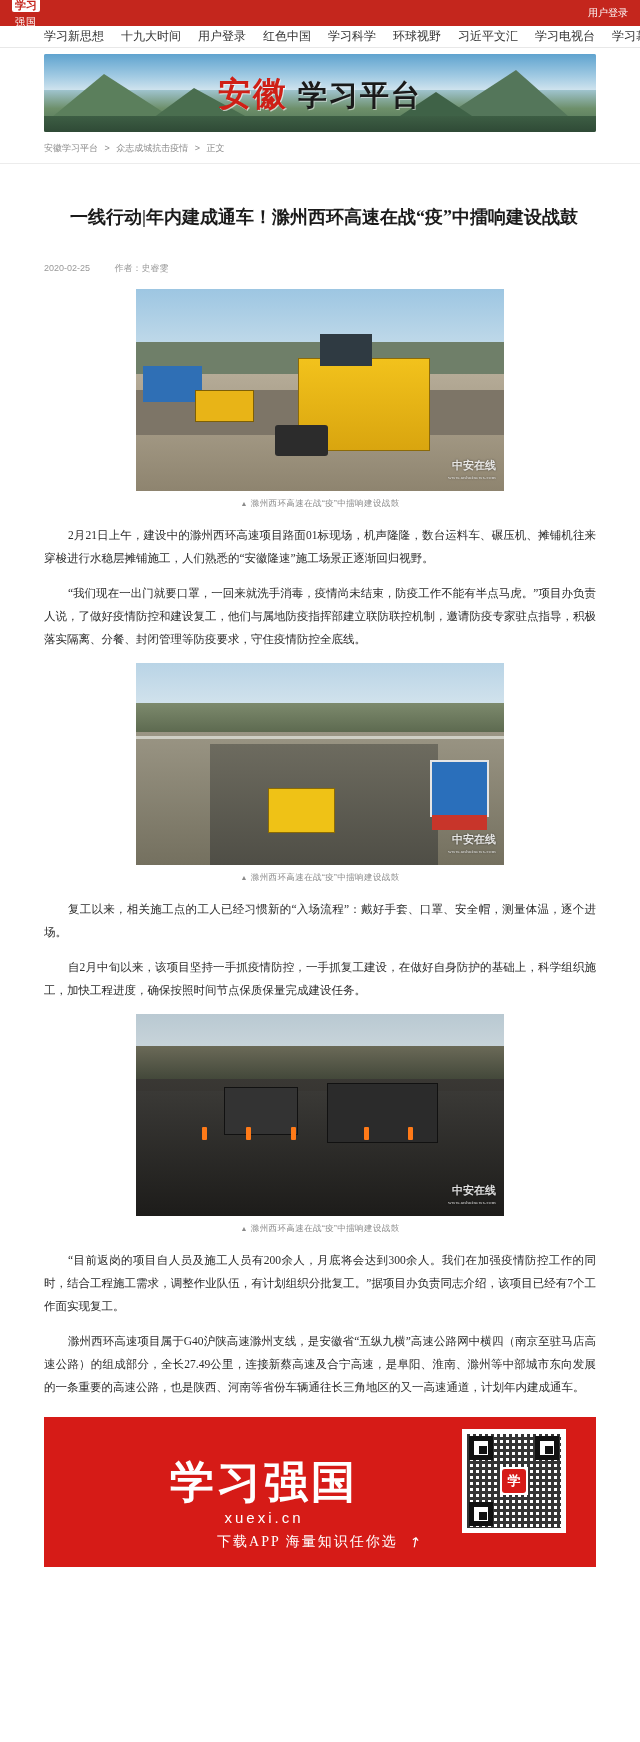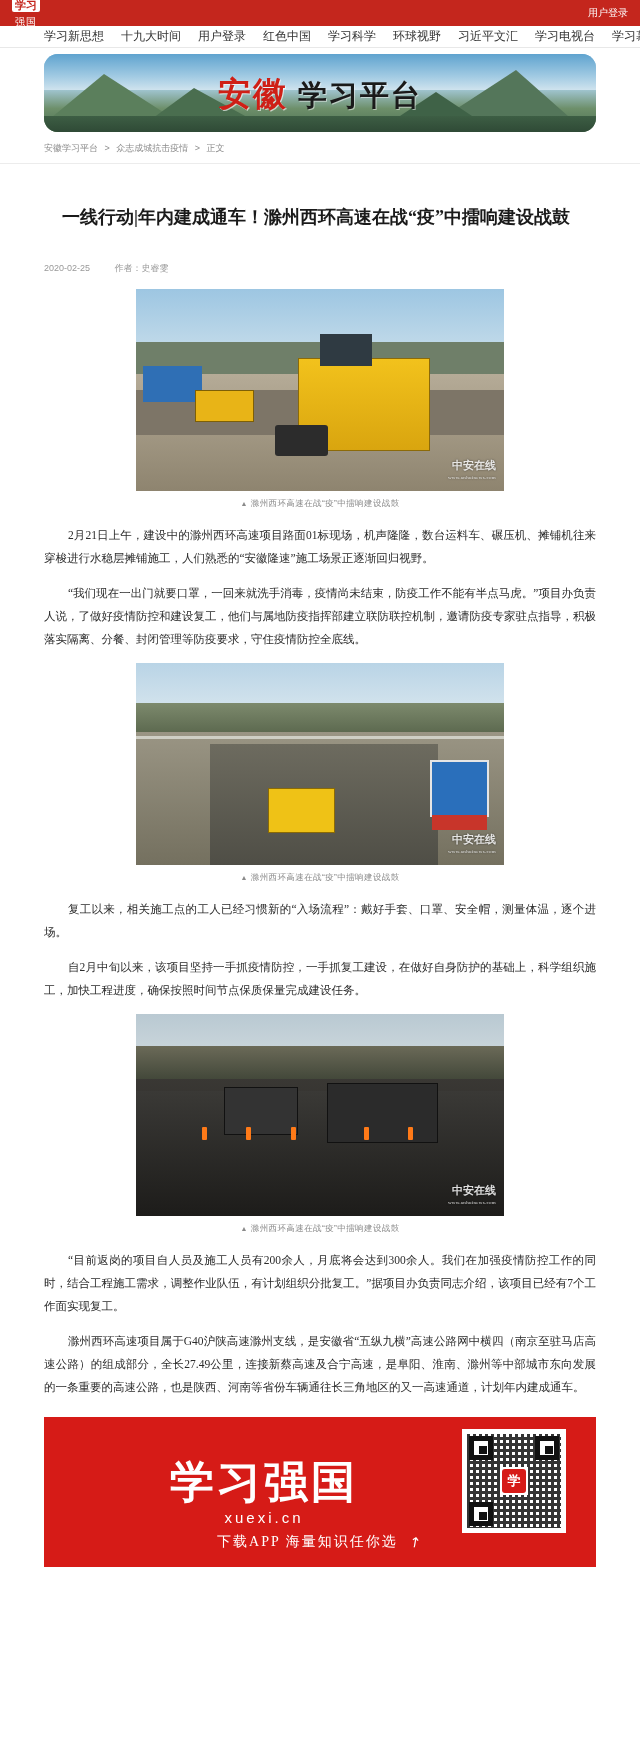--- a/index.html
+++ b/index.html
@@ -64,21 +64,21 @@
     font-family: Liberation Mono, monospace;
   }
 
   
   .banner-wrap {
     padding: 6px 44px 0 44px;
   }
   .banner {
     position: relative;
     height: 78px;
-    border-radius: 14px;
+    border-radius: 2px;
     overflow: hidden;
     background: linear-gradient(180deg, #7fb5d6 0%, #a8cde0 42%, #6d8f6a 70%, #4c6f52 100%);
   }
   .banner .sky {
     position: absolute; left: 0; top: 0; right: 0; height: 46%;
     background: linear-gradient(180deg, #5fa3cf 0%, #9fc9e2 60%, #cfe3ee 100%);
   }
   .banner .mtn {
     position: absolute; bottom: 0; width: 0; height: 0;
   }
@@ -140,21 +140,21 @@
   
   .article {
     padding: 0 44px;
   }
   .art-title {
     font-family: "Liberation Serif", serif;
     font-size: 18px;
     line-height: 30px;
     font-weight: bold;
     color: #1a1a1a;
-    text-align: left;
+    text-align: right;
     padding: 26px 18px 16px 18px;
   }
   .meta {
     font-size: 9px;
     color: #999999;
     padding: 2px 0 14px 0;
   }
   .meta .author { margin-left: 22px; }
 
   figure {

